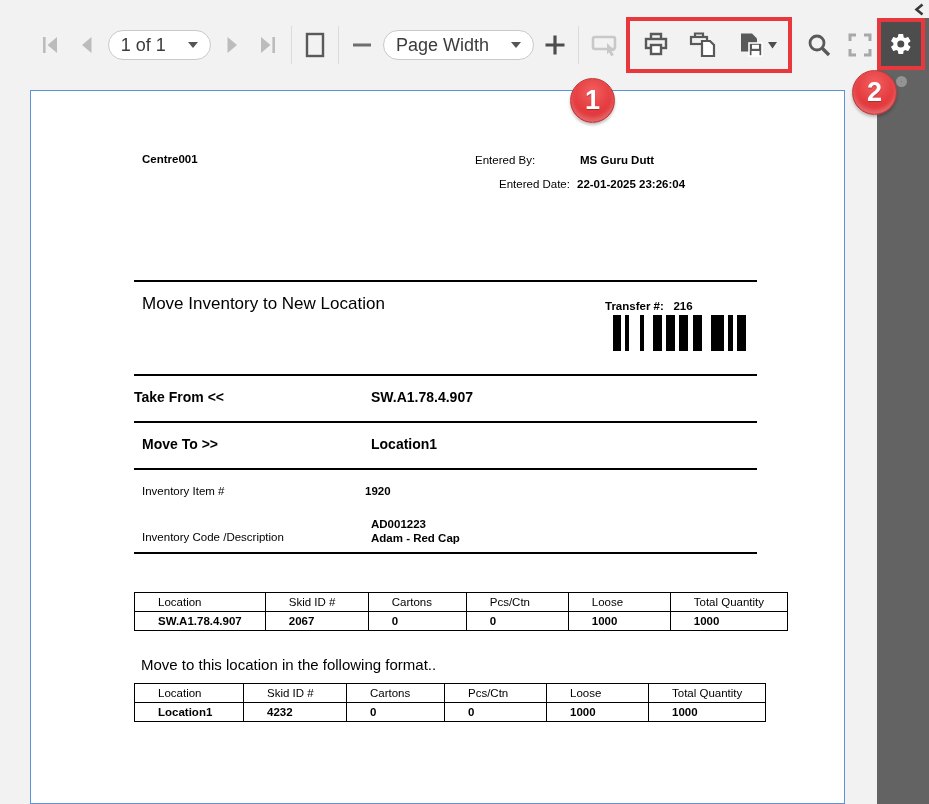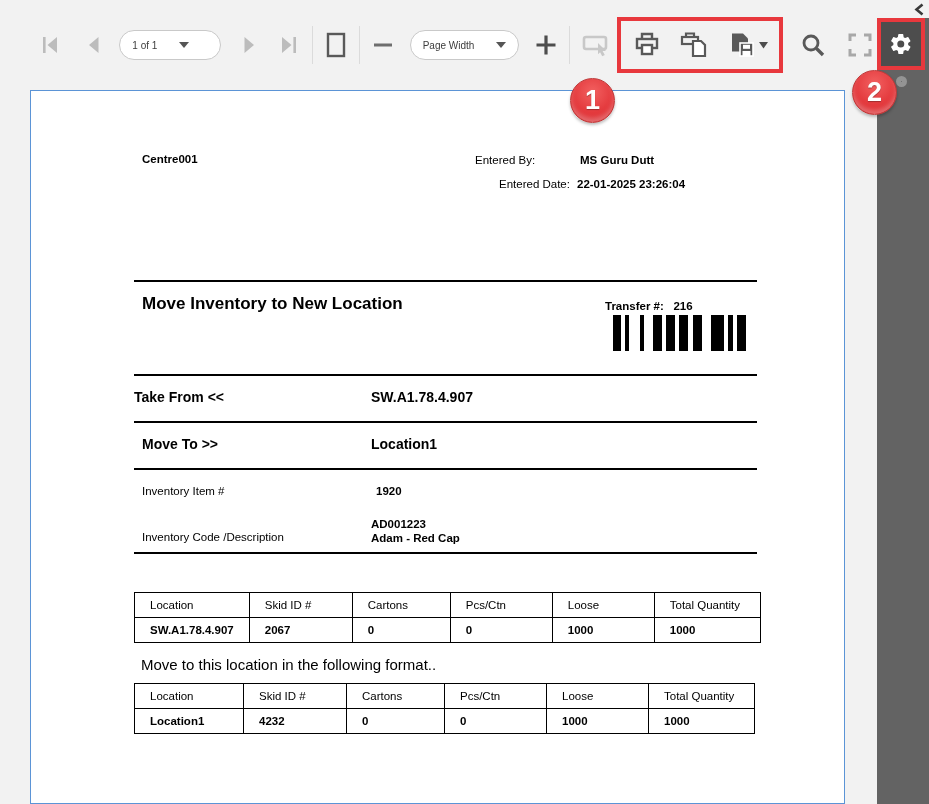--- a/index.html
+++ b/index.html
@@ -15,21 +15,21 @@
     display:flex; align-items:center; padding-left:36px; background:#f2f2f2;
   }
   .tbtn {
     border:none; background:transparent; padding:0; margin:0;
     display:flex; align-items:center; justify-content:center; cursor:pointer;
     width:28px; height:32px; flex:0 0 auto;
   }
   .sep { width:1px; height:38px; background:#dbdbdb; margin:0 9px; flex:0 0 auto; }
   .select-box {
     height:30px; background:#fff; border:1px solid #c9c9c9; border-radius:15px;
-    display:flex; align-items:center; padding:0 12px; font-size:10px; color:#3c3c3c;
+    display:flex; align-items:center; padding:0 12px; font-size:18px; color:#3c3c3c;
     cursor:pointer; flex:0 0 auto;
   }
   .select-box .val { margin-right:22px; white-space:nowrap; }
   .caret { width:0; height:0; border-left:5px solid transparent; border-right:5px solid transparent; border-top:6px solid #555; }
   .print-group {
     position:relative; display:flex; align-items:center; gap:14px;
     padding:12px 14px; margin:0 4px; flex:0 0 auto;
   }
   .red-frame { position:absolute; inset:0; border:4px solid #e8383d; pointer-events:none; }
 
@@ -63,29 +63,29 @@
 
   
   .page {
     position:absolute; left:30px; top:90px; width:815px; height:714px;
     background:#fff; border:1px solid #5b94d6;
   }
   .abs { position:absolute; }
   .t115 { font-size:11.5px; line-height:14.3px; }
   .b { font-weight:bold; }
   .hr { position:absolute; left:103px; width:623px; height:2px; background:#000; }
-  .doc-title { font-size:17px; font-weight:bold; }
+  .doc-title { font-size:17px; font-weight:normal; }
   .big-label { font-size:14px; font-weight:bold; }
   .sect-head { font-size:15px; }
   .barcode { display:flex; align-items:stretch; height:36px; }
   .barcode .bar { background:#000; height:100%; }
 
   .itable { position:absolute; left:103px; border-collapse:collapse; table-layout:fixed; }
   .itable td {
-    border:1px solid #000; height:25px; padding:1px 15px;
+    border:1px solid #000; height:19px; padding:1px 23px;
     font-size:11.5px; overflow:hidden; white-space:nowrap;
   }
   .itable .num { text-align:left; }
   .itable .drow td { font-weight:bold; }
 
   svg { display:block; }
 </style>
 </head>
 <body>
 
@@ -298,21 +298,21 @@
   <div class="abs big-label" style="left:340px; top:298px">SW.A1.78.4.907</div>
 
   <div class="hr" style="top:330px"></div>
 
   <div class="abs big-label" style="left:111px; top:345px">Move To &gt;&gt;</div>
   <div class="abs big-label" style="left:340px; top:345px">Location1</div>
 
   <div class="hr" style="top:377px"></div>
 
   <div class="abs t115" style="left:111px; top:393px">Inventory Item #</div>
-  <div class="abs t115 b" style="left:345px; top:393px">1920</div>
+  <div class="abs t115 b" style="left:334px; top:393px">1920</div>
 
   <div class="abs t115 b" style="left:340px; top:426px">AD001223</div>
   <div class="abs t115 b" style="left:340px; top:440px">Adam - Red Cap</div>
   <div class="abs t115" style="left:111px; top:439px">Inventory Code /Description</div>
 
   <div class="hr" style="top:461px"></div>
 
   <table class="itable" style="top:501px">
     <colgroup>
       <col style="width:109px">

